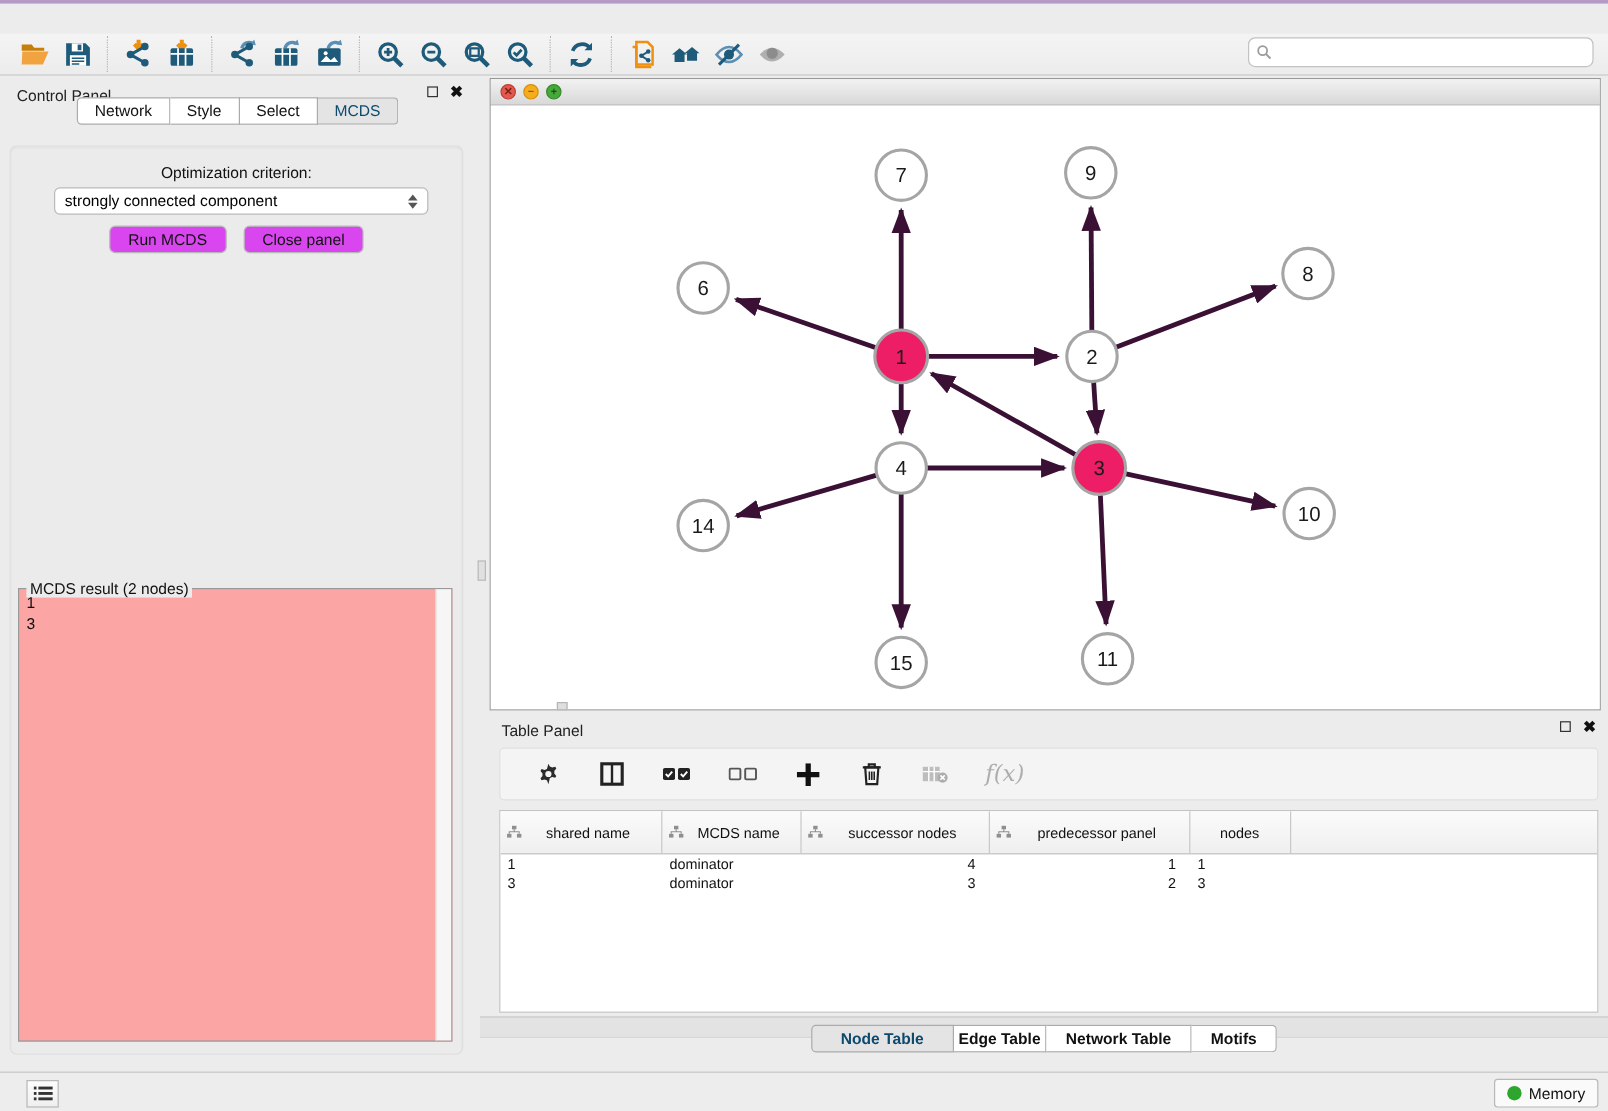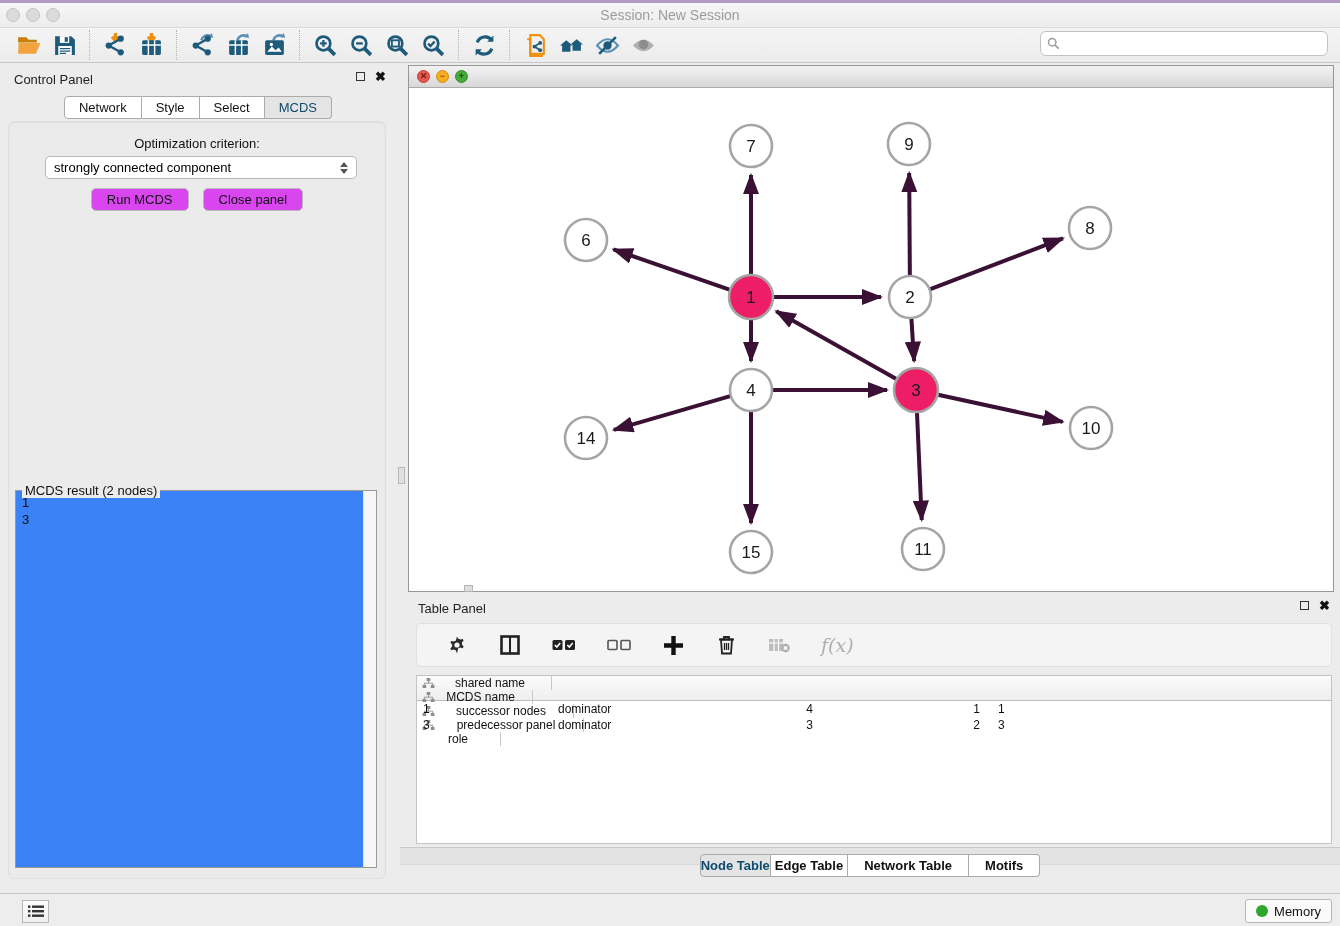--- a/index.html
+++ b/index.html
@@ -26,41 +26,41 @@
   #search-input{border:none;outline:none;flex:1;font-size:13px;background:transparent;}
   
   #main{position:absolute;left:0;top:63px;width:1340px;height:830px;}
   
   #control-panel{position:absolute;left:0;top:0;width:396px;height:830px;}
   .panel-head{position:absolute;left:0;top:0;width:100%;height:28px;font-size:13px;color:#222;}
   .panel-head .ph-title{position:absolute;left:14px;top:9px;}
   .ph-btns{position:absolute;right:10px;top:9px;display:flex;gap:10px;align-items:center;}
   .ph-float{width:9px;height:9px;border:1.5px solid #333;display:inline-block;}
   .ph-close{font-size:13px;font-weight:bold;color:#111;line-height:9px;}
-  #cp-tabs{position:absolute;left:0;top:33px;width:100%;display:flex;justify-content:center;}
+  #cp-tabs{position:absolute;left:0;top:18px;width:100%;display:flex;justify-content:center;}
   .seg{display:flex;}
   .seg .seg-btn{background:#fff;border:1px solid #ABABAB;border-left:none;font-size:13px;
     padding:3px 14px;color:#111;white-space:nowrap;}
   .seg .seg-btn:first-child{border-left:1px solid #ABABAB;border-radius:4px 0 0 4px;}
   .seg .seg-btn:last-child{border-radius:0 4px 4px 0;}
   .seg .seg-btn.seg-active{background:#E4E4E4;color:#0c4a6e;}
   #cp-body{position:absolute;left:8px;top:58px;width:378px;height:758px;background:#EBEBEB;
     border:1px solid #DFDFDF;border-radius:6px;box-shadow:inset 0 1px 2px rgba(0,0,0,0.06);}
   #opt-label{position:absolute;left:0;top:14px;width:100%;text-align:center;font-size:13px;color:#111;}
   #opt-select{position:absolute;left:36px;top:34px;width:312px;height:23px;background:#fff;
     border:1px solid #B9B9B9;border-radius:5px;display:flex;align-items:center;padding:0 8px;font-size:13px;}
   #opt-select .sel-text{flex:1;}
   .stepper{display:flex;flex-direction:column;gap:2px;align-items:center;}
   .stepper i{width:0;height:0;border-left:4px solid transparent;border-right:4px solid transparent;}
   .stepper .up{border-bottom:5px solid #555;}
   .stepper .dn{border-top:5px solid #555;}
   .cp-buttons{position:absolute;left:0;top:66px;width:100%;display:flex;justify-content:center;gap:14px;}
   .mac-btn{background:#d946ef;border:1px solid #B9B9B9;border-radius:5px;font-size:13px;padding:3px 15px;color:#111;}
   #result-box{position:absolute;left:6px;top:368px;width:362px;height:378px;border:1px solid #9A9A9A;
-    margin:0;padding:0;background:#3b82f6;}
+    margin:0;padding:0;background:#fca5a5;}
   #result-legend{position:absolute;left:6px;top:-8px;background:#EBEBEB;padding:0 3px;font-size:13px;color:#111;}
   #result-text{position:absolute;left:0;top:0;right:13px;bottom:0;padding:3px 6px;font-size:13px;
     line-height:17px;color:#111;overflow:hidden;}
   #result-scroll{position:absolute;right:0;top:0;width:13px;bottom:0;background:#F6F6F6;border-left:1px solid #E3E3E3;}
   
   #v-handle{position:absolute;left:398px;top:404px;width:7px;height:17px;background:#E0E0E0;border:1px solid #B9B9B9;}
   
   #net-frame{position:absolute;left:408px;top:2px;width:926px;height:527px;border:1px solid #979797;background:#fff;}
   #net-titlebar{position:absolute;left:0;top:0;width:100%;height:22px;
     background:linear-gradient(#F2F2F2,#D8D8D8);border-bottom:1px solid #ABABAB;}
@@ -75,21 +75,21 @@
   #net-split-handle{position:absolute;left:464px;top:522px;width:9px;height:7px;background:#DEDEDE;border:1px solid #B5B5B5;}
   
   #table-panel{position:absolute;left:400px;top:529px;width:940px;height:301px;}
   #tp-toolbar{position:absolute;left:16px;top:31px;width:916px;height:44px;background:#F4F4F4;
     border:1px solid #E0E0E0;border-radius:4px;display:flex;align-items:center;padding-left:14px;gap:16px;}
   .tp-icon{display:flex;align-items:center;justify-content:center;min-width:22px;height:24px;margin-left:15px;}
   .tp-icon svg{display:block;}
   .fx-glyph{font-family:"DejaVu Serif","Liberation Serif",serif;font-style:italic;font-size:19px;color:#ADADAD;}
   #tp-table{position:absolute;left:16px;top:83px;width:916px;height:169px;background:#fff;
     border:1px solid #C4C4C4;overflow:hidden;}
-  #tp-header{display:flex;height:25px;border-bottom:1px solid #BEBEBE;background:linear-gradient(#FBFBFB,#EFEFEF);flex-direction:column;}
+  #tp-header{display:flex;height:36px;border-bottom:1px solid #BEBEBE;background:linear-gradient(#FBFBFB,#EFEFEF);}
   .th-cell{display:flex;align-items:center;border-right:1px solid #C8C8C8;font-size:12px;color:#111;padding-left:5px;}
   .th-cell .th-label{flex:1;text-align:center;padding-right:6px;}
   .tr-row{display:flex;height:16px;font-size:12px;color:#111;}
   .td-cell{padding:0 6px;line-height:16px;white-space:nowrap;overflow:hidden;}
   #tp-grayband{position:absolute;left:0;top:255px;width:940px;height:18px;background:#E3E3E3;
     border-top:1px solid #C9C9C9;border-bottom:1px solid #D8D8D8;}
   #tp-tabs{position:absolute;left:0;top:262px;width:100%;display:flex;justify-content:center;}
   
   #statusbar{position:absolute;left:0;top:893px;width:1340px;height:33px;background:#EDEDED;border-top:1px solid #C6C6C6;}
   #list-btn{position:absolute;left:22px;top:6px;width:27px;height:23px;background:linear-gradient(#FDFDFD,#EFEFEF);
@@ -97,28 +97,20 @@
   #memory-btn{position:absolute;right:8px;top:5px;height:24px;background:#FAFAFA;border:1px solid #B8B8B8;
     border-radius:3px;display:flex;align-items:center;gap:6px;padding:0 10px;font-size:13px;color:#111;}
   #memory-dot{width:12px;height:12px;border-radius:50%;}
 </style>
 </head>
 <body>
 
 <div id="win">
   <div id="strip"></div>
 
-  <div id="titlebar">
-    <div class="tl-lights">
-      <span class="tl-light"></span>
-      <span class="tl-light"></span>
-      <span class="tl-light"></span>
-    </div>
-    <div id="win-title">Session: New Session</div>
-  </div>
 
   <div id="toolbar">
 
     <div class="tb-btn">
         <svg viewBox="0 0 24 24">
           <path d="M2 4h8l2 2.5h8V9H2z" fill="#C77F0A"></path>
           <path d="M2.5 9.5h21L19 20H2z" fill="#F0A33F"></path>
         </svg>
       </div>
       <div class="tb-btn">
@@ -466,21 +458,21 @@
             <div class="th-cell" style="width: 167px;">
               <svg width="13" height="11" viewBox="0 0 14 12">
                 <rect x="5" y="0" width="4" height="3.4" fill="#8F8F8F"></rect>
                 <rect x="0.5" y="7.5" width="4" height="3.4" fill="#8F8F8F"></rect>
                 <rect x="9.5" y="7.5" width="4" height="3.4" fill="#8F8F8F"></rect>
                 <path d="M7 3.4v2.2M2.5 7.5V5.6h9v1.9" stroke="#8F8F8F" fill="none"></path>
               </svg>
               <span class="th-label">predecessor panel</span>
             </div>
             <div class="th-cell" style="width: 84px;">
-              <span class="th-label">role</span>
+              <span class="th-label">nodes</span>
             </div>
           </div>
         <div id="tp-rows">
             <div class="tr-row">
               <div class="td-cell" style="width: 135px; text-align: left;">1</div>
               <div class="td-cell" style="width: 116px; text-align: left;">dominator</div>
               <div class="td-cell" style="width: 157px; text-align: right; padding-right: 12px;">4</div>
               <div class="td-cell" style="width: 167px; text-align: right; padding-right: 12px;">1</div>
               <div class="td-cell" style="width: 84px; text-align: left;">1</div>
             </div>
@@ -489,21 +481,21 @@
               <div class="td-cell" style="width: 116px; text-align: left;">dominator</div>
               <div class="td-cell" style="width: 157px; text-align: right; padding-right: 12px;">3</div>
               <div class="td-cell" style="width: 167px; text-align: right; padding-right: 12px;">2</div>
               <div class="td-cell" style="width: 84px; text-align: left;">3</div>
             </div>
           </div>
       </div>
       <div id="tp-grayband"></div>
       <div id="tp-tabs">
         <div class="seg" id="tp-tabs-seg">
-            <div class="seg-btn seg-active" style="font-weight: 600; padding: 3px 0;">Node Table</div>
+            <div class="seg-btn seg-active" style="font-weight: 600; padding: 3px 24px;">Node Table</div>
             <div class="seg-btn" style="font-weight: 600; padding: 3px 4px;">Edge Table</div>
             <div class="seg-btn" style="font-weight: 600; padding: 3px 16px;">Network Table</div>
             <div class="seg-btn" style="font-weight: 600; padding: 3px 16px;">Motifs</div>
           </div>
       </div>
     </section>
   </div>
 
   <div id="statusbar">
     <div id="list-btn">

